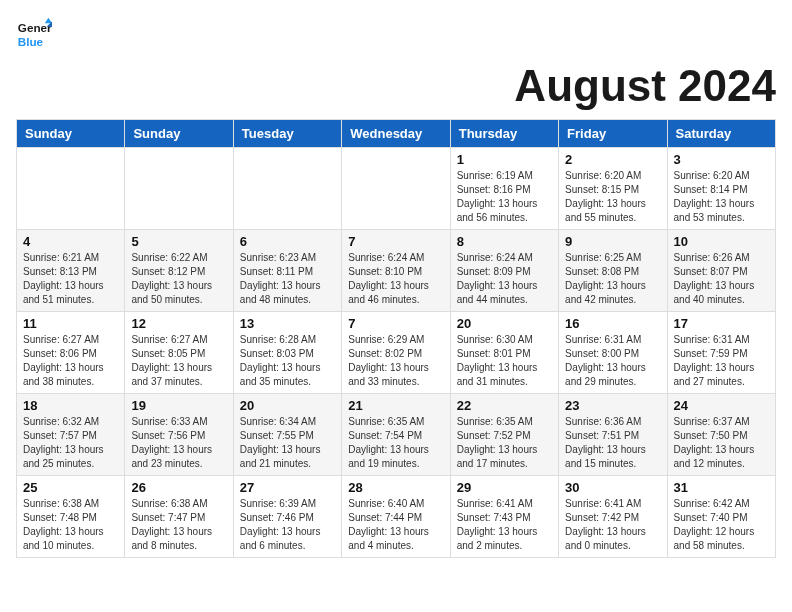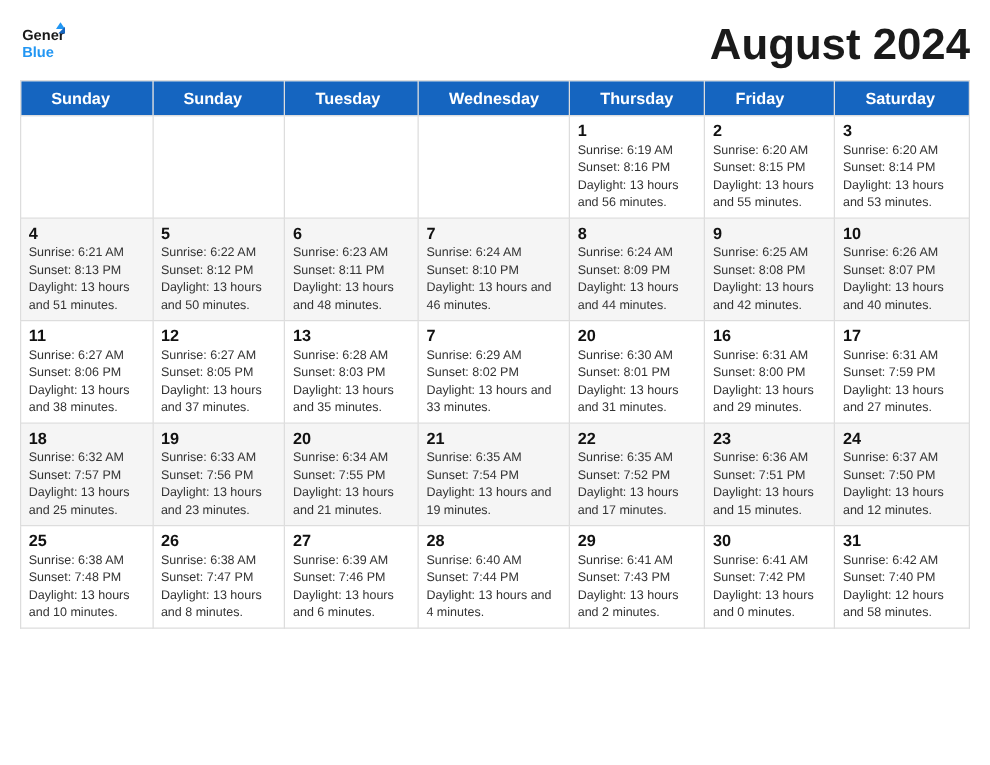--- a/index.html
+++ b/index.html
@@ -22,38 +22,39 @@
       gap: 4px;
     }
     .logo-icon {
       width: 36px;
       height: 36px;
     }
     .title-block {
       text-align: right;
     }
     .main-title {
-      font-size: 35px;
+      font-size: 44px;
       font-weight: bold;
       color: #1a1a1a;
+      margin-top: 45px;
     }
     .subtitle {
       font-size: 16px;
       color: #444;
     }
     .calendar-table {
       width: 100%;
       border-collapse: collapse;
       margin-top: 8px;
     }
     .calendar-table th {
       background: #1565C0;
       color: #fff;
       text-align: left;
-      padding: 6px 24px;
+      padding: 6px 8px;
       font-size: 13px;
       border: 1px solid #ddd;
     }
     .calendar-table td {
       vertical-align: top;
       border: 1px solid #ddd;
       padding: 4px 6px;
       font-size: 10.5px;
       color: #222;
       height: 80px;

